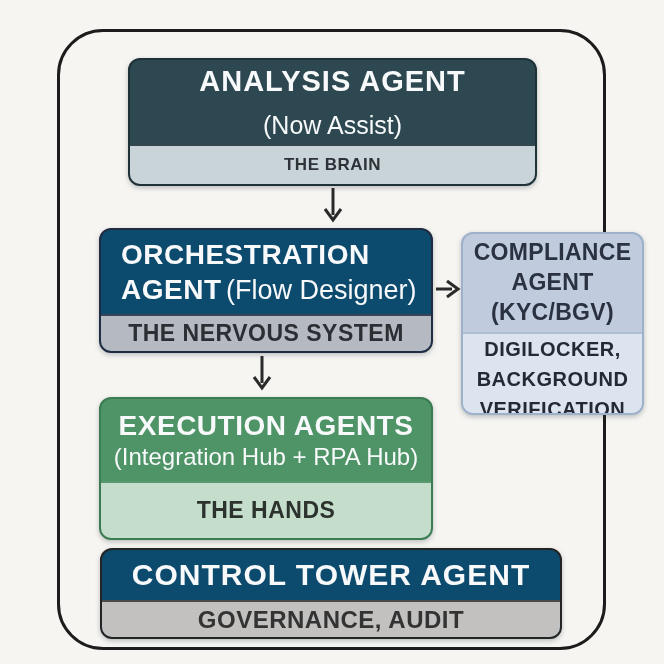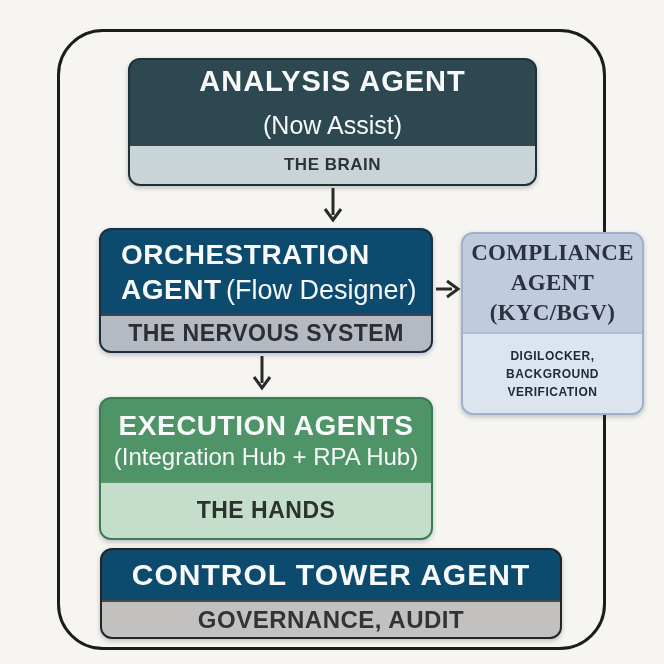--- a/index.html
+++ b/index.html
@@ -48,25 +48,25 @@
   .box-orchestration .titleline{display:block;}
   .box-orchestration .title{font-size:28px;font-weight:800;letter-spacing:0.5px;}
   .box-orchestration .paren{font-size:27px;font-weight:500;letter-spacing:0;}
   .box-orchestration .tagzone{background:#b5b9c1;border-top:2px solid #3a4458;
     color:#2b2e33;font-size:23px;}
 
   
   .box-compliance{left:461px;top:232px;width:183px;height:183px;
     background:#c0cbde;border:2px solid #9db2ca;border-radius:12px;}
   .box-compliance .titlezone{height:98px;color:#2a3140;line-height:1.3;
-    padding:0 6px;font-family:Liberation Serif, serif;}
+    padding:0 6px;}
   .box-compliance .title{font-size:23px;font-weight:800;letter-spacing:0.3px;}
   .box-compliance .subtitle{font-size:23px;font-weight:800;letter-spacing:0.3px;}
   .box-compliance .tagzone{background:#dce4f0;border-top:2px solid #aebfd4;
-    color:#232a36;font-size:12px;text-align:center;line-height:1.5;
+    color:#232a36;font-size:20px;text-align:center;line-height:1.5;
     padding:0 14px;}
 
   
   .box-execution{left:99px;top:397px;width:334px;height:143px;
     background:#4e9466;border:2px solid #3c7c52;}
   .box-execution .titlezone{height:82px;}
   .box-execution .title{font-size:28px;font-weight:800;letter-spacing:0.5px;}
   .box-execution .subtitle{font-size:24px;font-weight:400;margin-top:1px;}
   .box-execution .tagzone{background:#c5ddcb;border-top:2px solid #569a6e;
     color:#2c332e;font-size:23px;}

